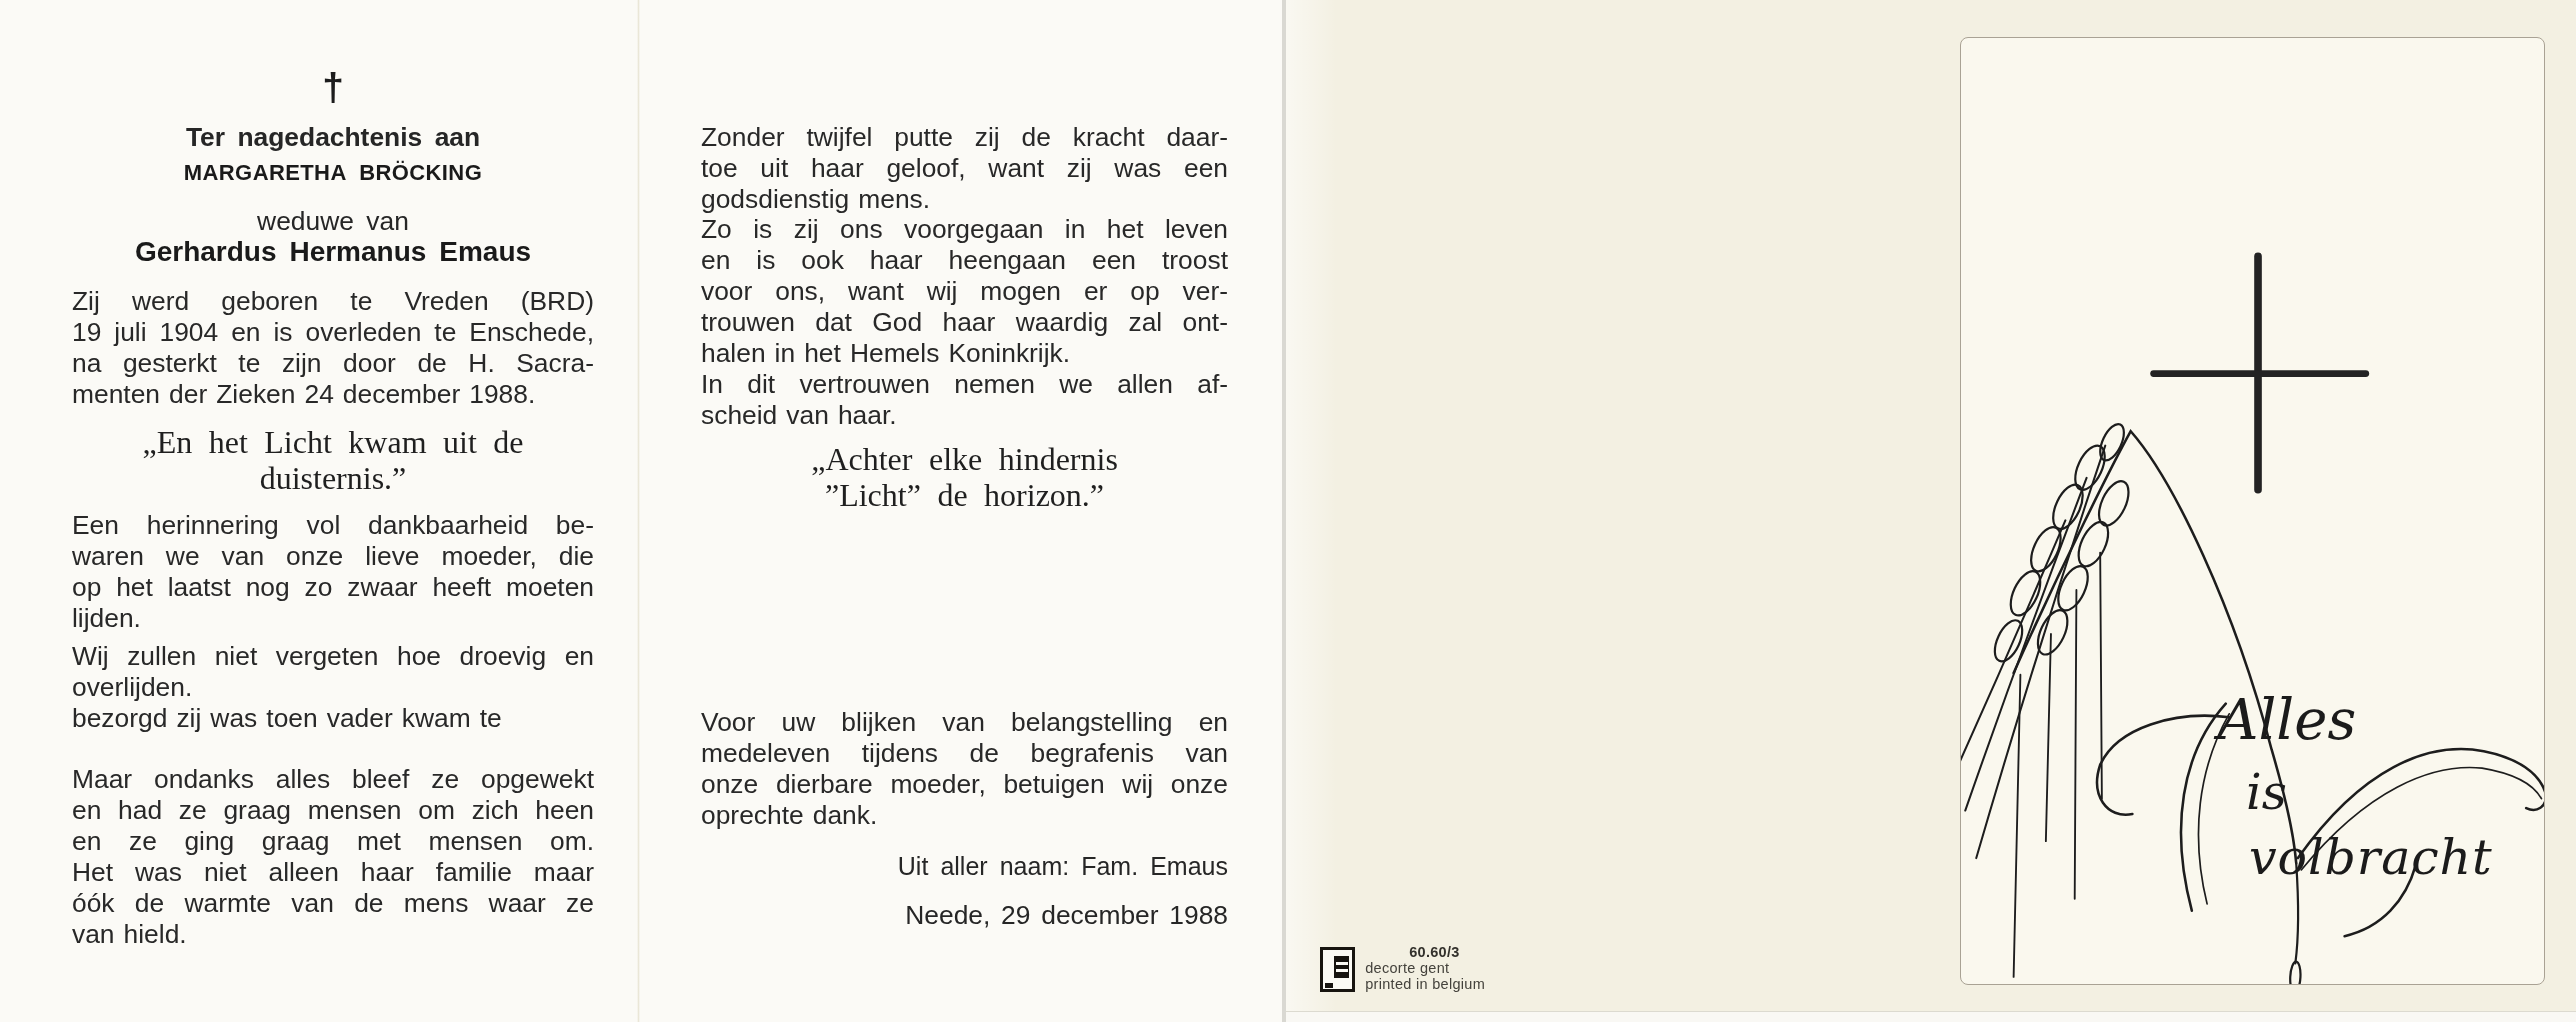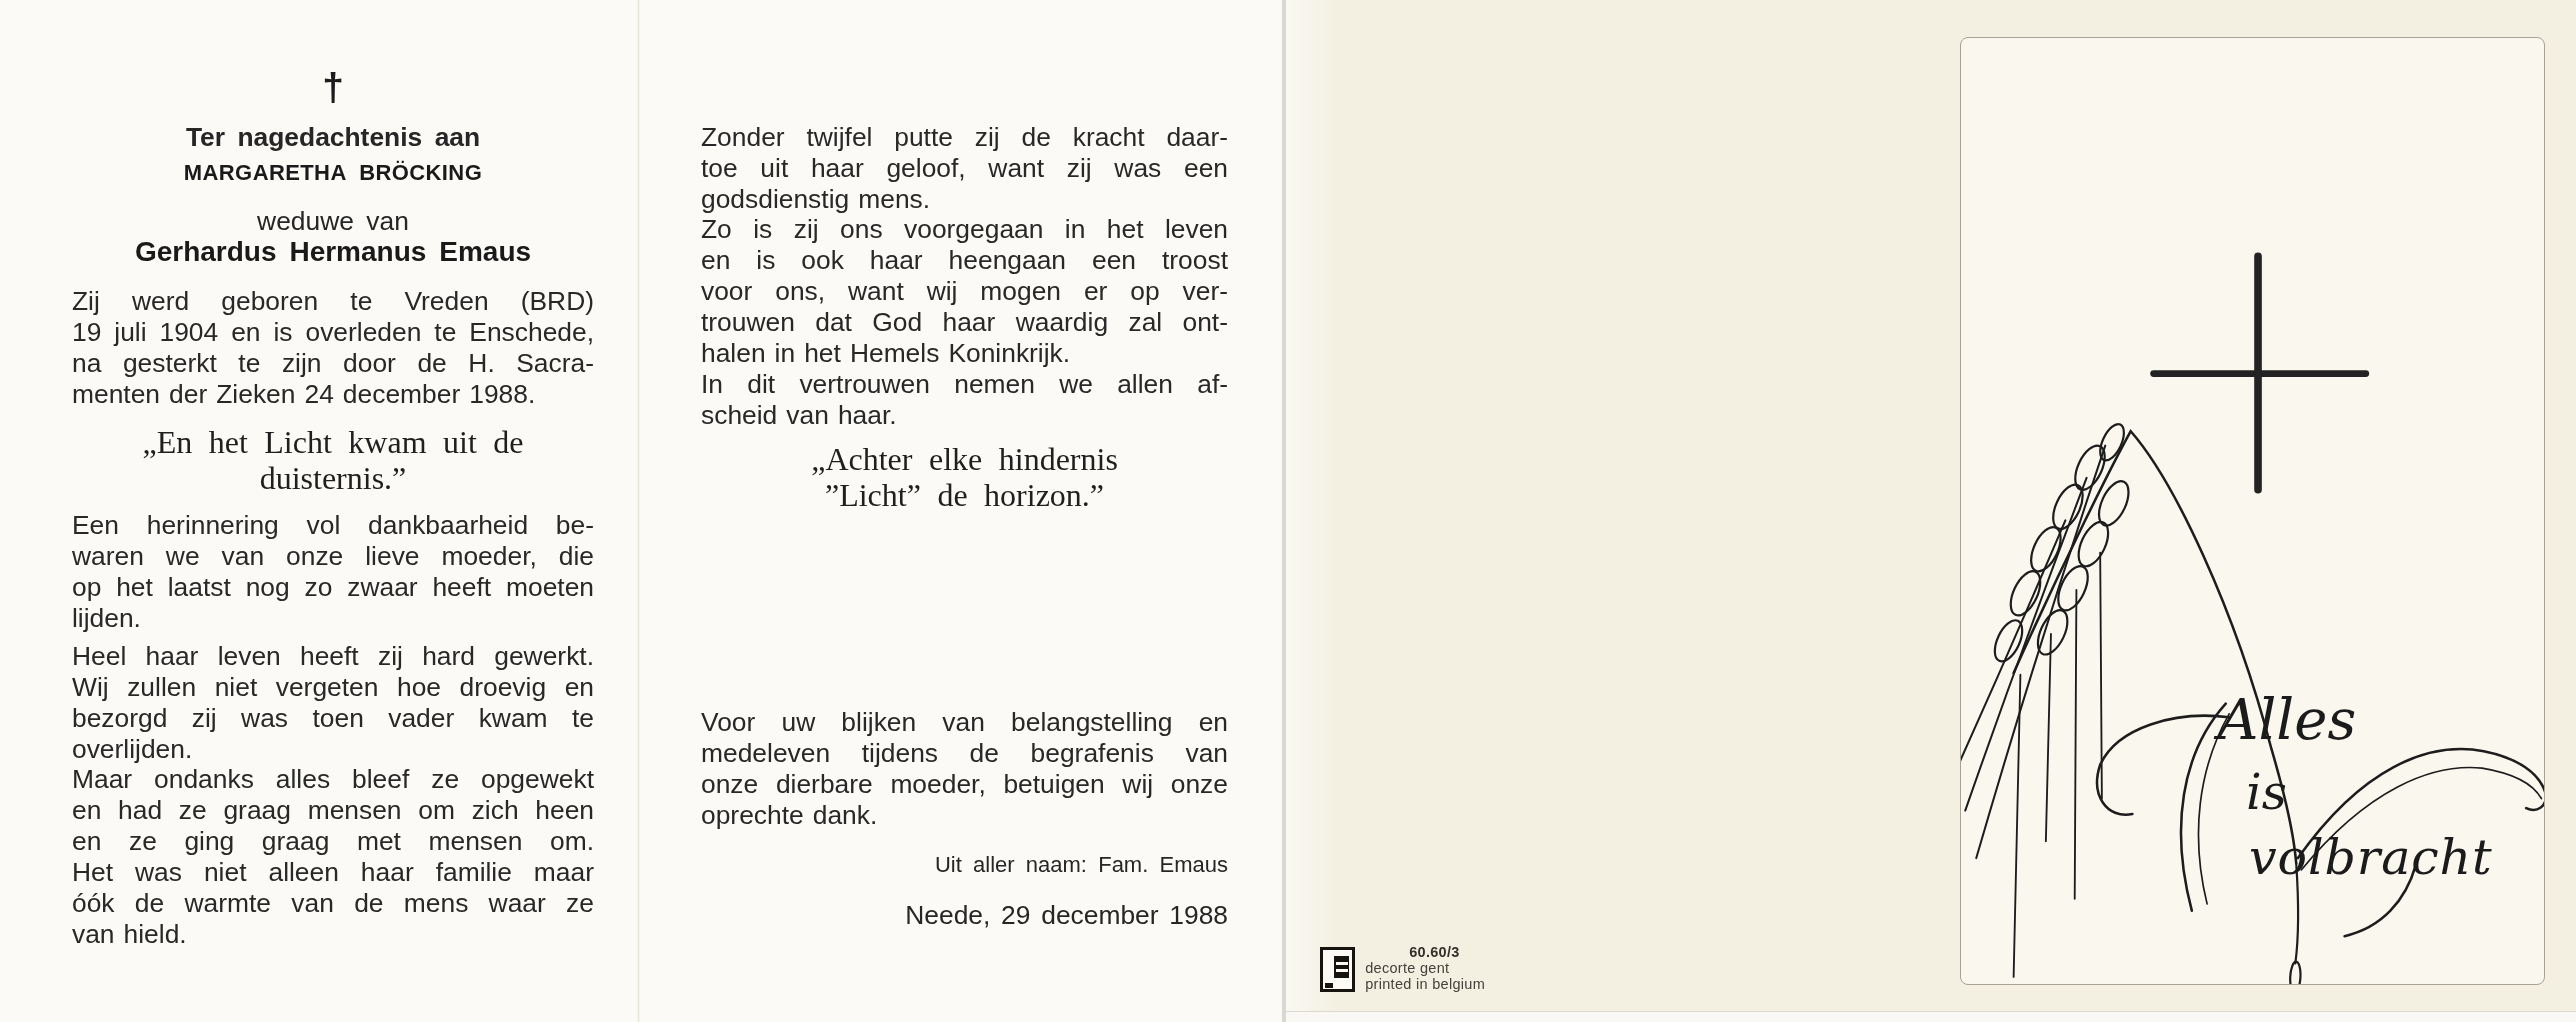--- a/index.html
+++ b/index.html
@@ -37,21 +37,21 @@
   .l-quote{top:424px;}
   .l-p1{top:510px;}
   .l-p2{top:641px;}
   .l-p3{top:764px;}
 
   .m-p1{top:122px;}
   .m-p2{top:214px;}
   .m-p3{top:369px;}
   .m-quote{top:441px;}
   .m-thanks{top:707px;}
-  .m-signoff{top:852px;text-align:right;font-size:22px;word-spacing:5.1px;}
+  .m-signoff{top:852px;text-align:right;font-size:25px;word-spacing:5.1px;}
   .m-dateline{top:900px;text-align:right;font-size:26.4px;word-spacing:3.4px;}
 
   
   .back-panel{position:absolute;left:1286px;top:0;width:1290px;height:1023px;background:#f3f0e2;}
   .back-panel .inner-shade{position:absolute;left:0;top:0;width:51px;height:1023px;
     background:linear-gradient(to right,rgba(255,255,255,.55),rgba(255,255,255,0));}
   .bottom-strip{position:absolute;left:0;top:1011px;width:1290px;height:12px;background:#f9f8f4;border-top:1.7px solid #dcdad0;}
 
   .printer-mark{position:absolute;left:34px;top:944px;display:flex;align-items:flex-start;}
   .printer-logo{width:29px;height:39px;border:3.4px solid #17140f;position:relative;background:#fbfaf4;margin-top:3.4px;}
@@ -95,24 +95,23 @@
           <div class="tline">„En het Licht kwam uit de</div>
           <div class="tline">duisternis.”</div>
         </div>
       <div class="blk body-txt para l-p1">
           <div class="tline">Een herinnering vol dankbaarheid be-</div>
           <div class="tline">waren we van onze lieve moeder, die</div>
           <div class="tline">op het laatst nog zo zwaar heeft moeten</div>
           <div class="tline">lijden.</div>
         </div>
       <div class="blk body-txt para l-p2">
-          <div class="tline">Heel haar leven heeft zij hard gewerkt.</div>
           <div class="tline">Wij zullen niet vergeten hoe droevig en</div>
+          <div class="tline">overlijden.</div>
           <div class="tline">bezorgd zij was toen vader kwam te</div>
-          <div class="tline">overlijden.</div>
         </div>
       <div class="blk body-txt para l-p3">
           <div class="tline">Maar ondanks alles bleef ze opgewekt</div>
           <div class="tline">en had ze graag mensen om zich heen</div>
           <div class="tline">en ze ging graag met mensen om.</div>
           <div class="tline">Het was niet alleen haar familie maar</div>
           <div class="tline">óók de warmte van de mens waar ze</div>
           <div class="tline">van hield.</div>
         </div>
     </div>

